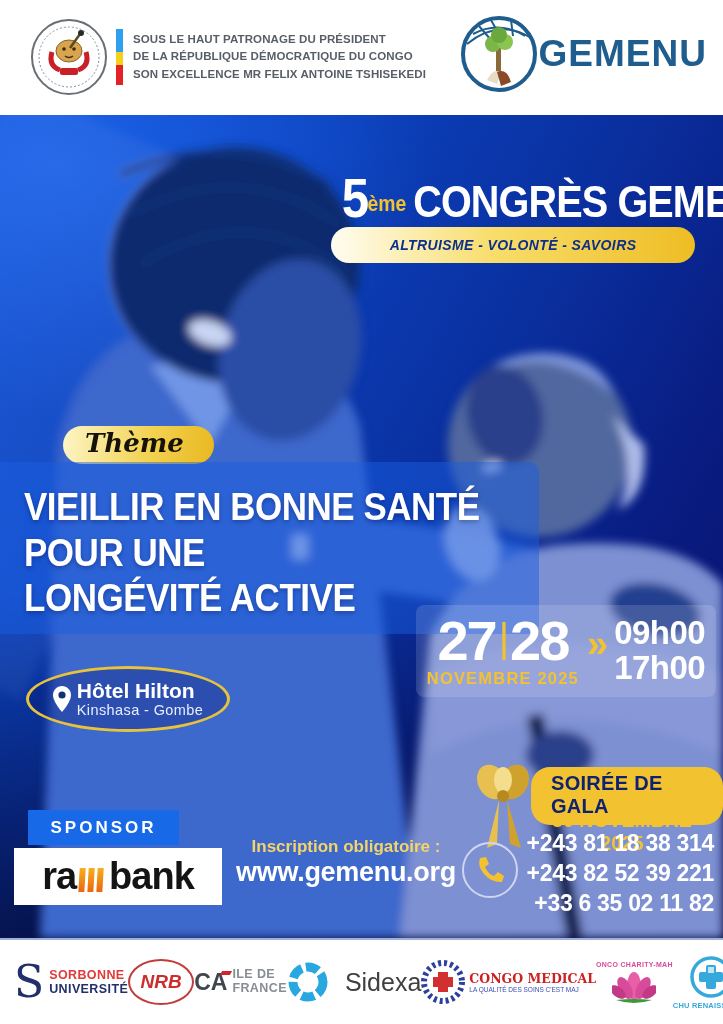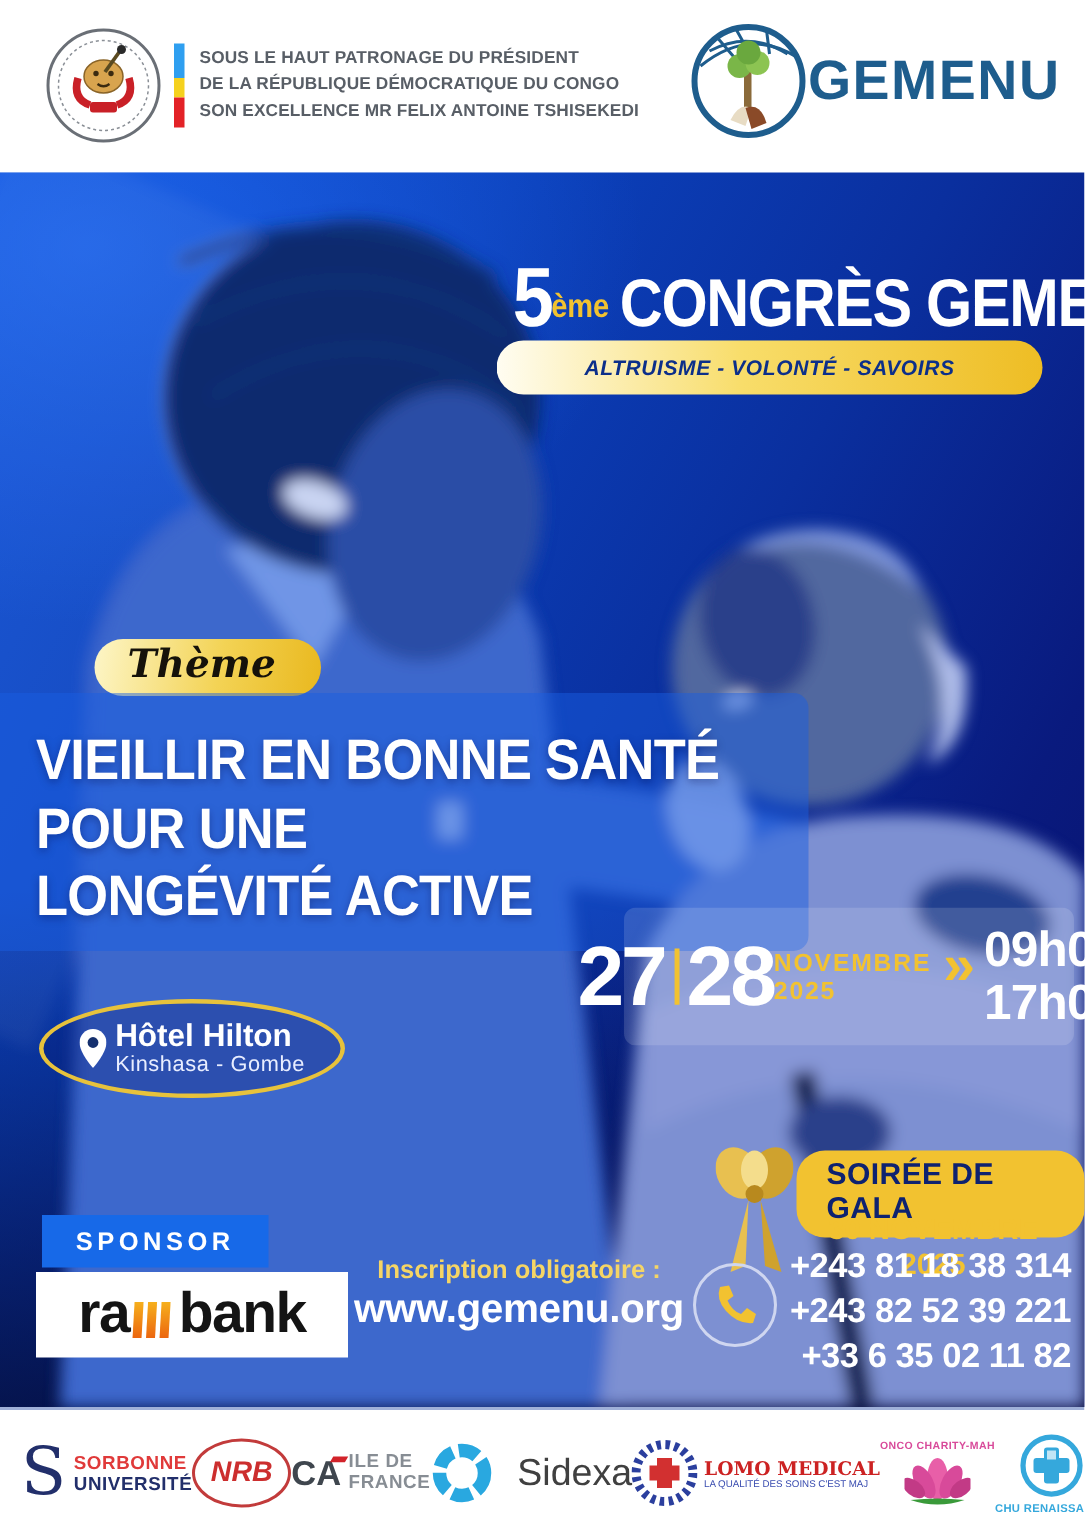--- a/index.html
+++ b/index.html
@@ -48,21 +48,21 @@
     font-family:"DejaVu Serif", serif; font-style:italic; font-size:26px; color:#15120a; font-weight:bold; }
   .theme-box { top:347px; left:0; padding:23px 20px 12px 24px; background:rgba(25,95,225,.48);
     border-radius:0 10px 10px 0; }
   .theme-line { color:#fff; font-weight:900; font-size:38px; line-height:1.2; letter-spacing:-.5px;
     transform:scaleX(.92); transform-origin:left; white-space:nowrap;
     text-shadow:0 2px 6px rgba(0,10,60,.35); }
 
   
   .date-panel { top:490px; left:416px; width:300px; height:92px; background:rgba(255,255,255,.14);
     border-radius:8px; display:flex; align-items:center; justify-content:center; }
-  .days-col { display:flex; align-items:center;justify-content:flex-end; }
+  .days-col { display:flex; flex-direction:column; align-items:center;justify-content:flex-end; }
   .days-row { display:flex; align-items:center; color:#fff; font-weight:900; font-size:56px; letter-spacing:-2px; line-height:.95; }
   .day-sep { color:#f2c230; font-weight:400; font-size:40px; margin:0 3px; transform:translateY(-3px); }
   .month { color:#f2c230; font-weight:800; font-size:16.5px; letter-spacing:1.2px; margin-top:2px; }
   .chev { color:#f2c230; font-weight:800; font-size:38px; margin:0 6px 14px 8px; }
   .times-col { color:#fff; font-weight:900; font-size:33px; line-height:1.05; letter-spacing:-.5px; }
 
   
   .venue { top:551px; left:26px; width:204px; height:66px; border:3px solid #e7c23c; border-radius:50%;
     background:rgba(8,22,110,.30); display:flex; align-items:center; justify-content:center; }
   .venue-pin { margin-right:6px; }
@@ -75,21 +75,21 @@
     color:#0e2270; font-weight:800; font-size:20px; letter-spacing:.3px; }
   .gala-date { top:694px; left:531px; width:182px; text-align:center; color:#f2c230; font-weight:800; font-size:19.5px; }
   .phone-icon { top:727px; left:462px; width:56px; height:56px; border:2px solid #cfd6f0; border-radius:50%;
     display:flex; align-items:center; justify-content:center; }
   .phones { top:714px; left:508px; width:206px; text-align:right; color:#fff; font-weight:800;
     font-size:23px; line-height:1.3; letter-spacing:-.3px; white-space:nowrap; }
 
   
   .sponsor-label { top:695px; left:28px; width:151px; height:35px; background:#1769e8; color:#fff;
     font-weight:800; font-size:17px; letter-spacing:3px; display:flex; align-items:center; justify-content:center; }
-  .rawbank { top:733px; left:24px; width:208px; height:57px; background:#fff; display:flex;
+  .rawbank { top:733px; left:14px; width:208px; height:57px; background:#fff; display:flex;
     align-items:center; justify-content:center; color:#141414; font-weight:800; font-size:38px; letter-spacing:-1px; }
   .raw-w { margin:0 1px 0 2px; transform:translateY(3px); }
 
   
   .register { top:722px; left:236px; width:220px; text-align:center; }
   .register .lbl { color:#f5d565; font-weight:700; font-size:17px; }
   .register .site { color:#fff; font-weight:900; font-size:27px; letter-spacing:-.3px; }
 
   
   .ftr { position:absolute; top:938px; left:0; width:723px; height:86px; background:#fff;
@@ -322,21 +322,21 @@
       <span class="sidexa-word">Sidexa</span>
     </div>
 
     <div class="p-item">
       <svg width="44" height="44" viewBox="0 0 44 44">
         <circle cx="22" cy="22" r="19" fill="none" stroke="#2b3f9e" stroke-width="6" stroke-dasharray="3 3"></circle>
         <rect x="17" y="12" width="10" height="20" fill="#d23030"></rect>
         <rect x="12" y="17" width="20" height="10" fill="#d23030"></rect>
       </svg>
       <span style="margin-left:4px">
-        <div class="lomo-t1">LOMO MEDICAL</div>
+        <div class="lomo-t1">CONGO MEDICAL</div>
         <div class="lomo-t2">LA QUALITÉ DES SOINS C'EST MAJ</div>
       </span>
     </div>
 
     <div class="onco">
       <div class="onco-arc">ONCO CHARITY-MAH</div>
       <svg width="44" height="36" viewBox="0 0 44 36">
         <ellipse cx="22" cy="18" rx="7" ry="14" fill="#e85fa8"></ellipse>
         <ellipse cx="13" cy="20" rx="6" ry="12" fill="#d84a9a" transform="rotate(-28 13 20)"></ellipse>
         <ellipse cx="31" cy="20" rx="6" ry="12" fill="#d84a9a" transform="rotate(28 31 20)"></ellipse>

